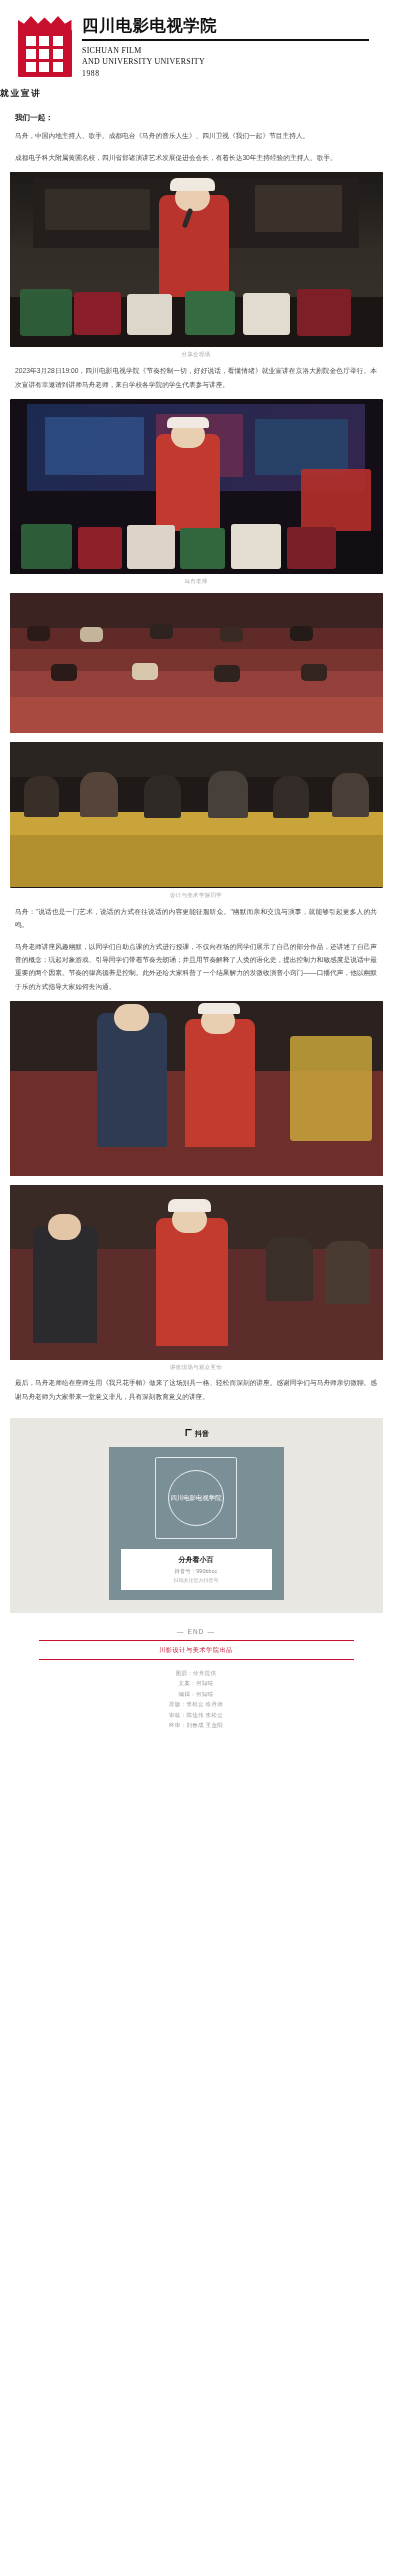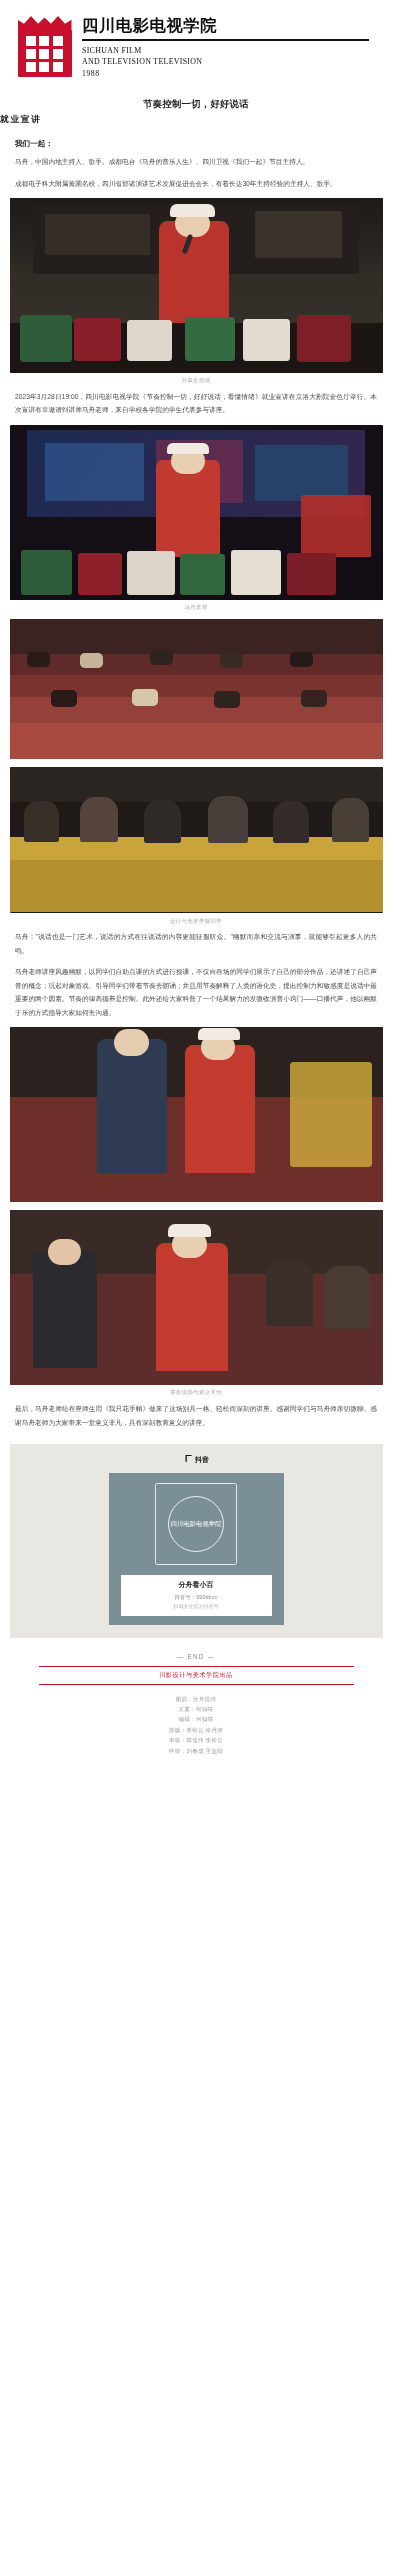--- a/index.html
+++ b/index.html
@@ -250,26 +250,25 @@
           <span></span>
           <span></span>
         </div>
       <div class="logo-bar" style="top:30px;"></div>
       <div class="logo-bar" style="top:43px;"></div>
     </div>
     <div class="logo-text">
       <div class="logo-cn">四川电影电视学院</div>
       <div class="logo-rule"></div>
       <div class="logo-en">SICHUAN FILM</div>
-      <div class="logo-en">AND TELEVISION TELEVISION</div>
+      <div class="logo-en">AND UNIVERSITY UNIVERSITY</div>
       <div class="logo-year">1988</div>
     </div>
   </div>
 
-  <div class="main-title">节奏控制一切，好好说话</div>
   <div class="sub-title">就业宣讲</div>
 
   <div class="section-head">我们一起：</div>
   <div class="para">马舟，中国内地主持人、歌手。成都电台《马舟的音乐人生》、四川卫视《我们一起》节目主持人。</div>
   <div class="para">成都电子科大附属黄圃名校，四川省邯诸演讲艺术发展促进会会长，有着长达30年主持经验的主持人、歌手。</div>
 
   <div class="figure">
     <div class="photo" style="height:175px;background:linear-gradient(#2b2723,#3a332c);">
       <div class="scene">
         <div class="abs" style="left:0;top:0;width:100%;height:76px;background:linear-gradient(#1d1a18,#30292326);"></div>

